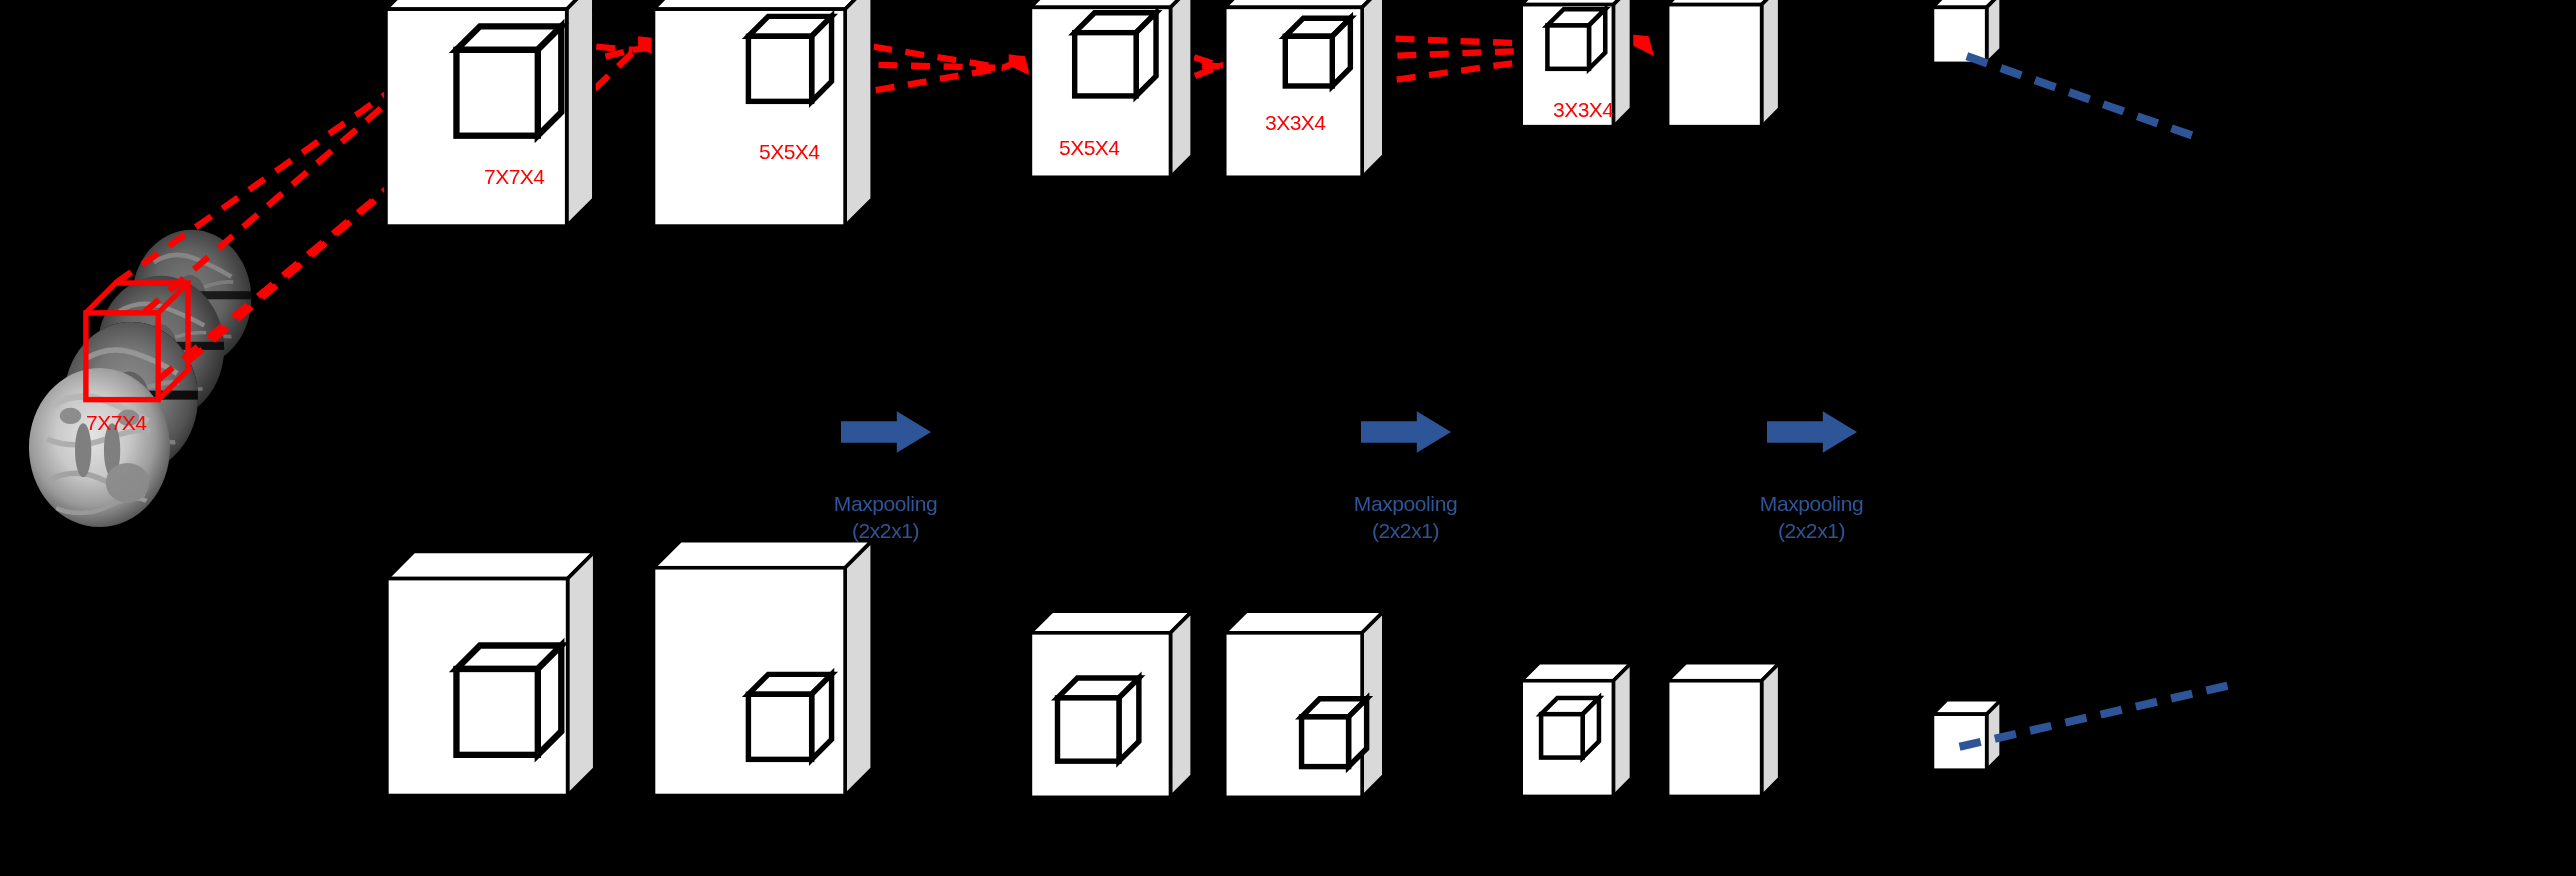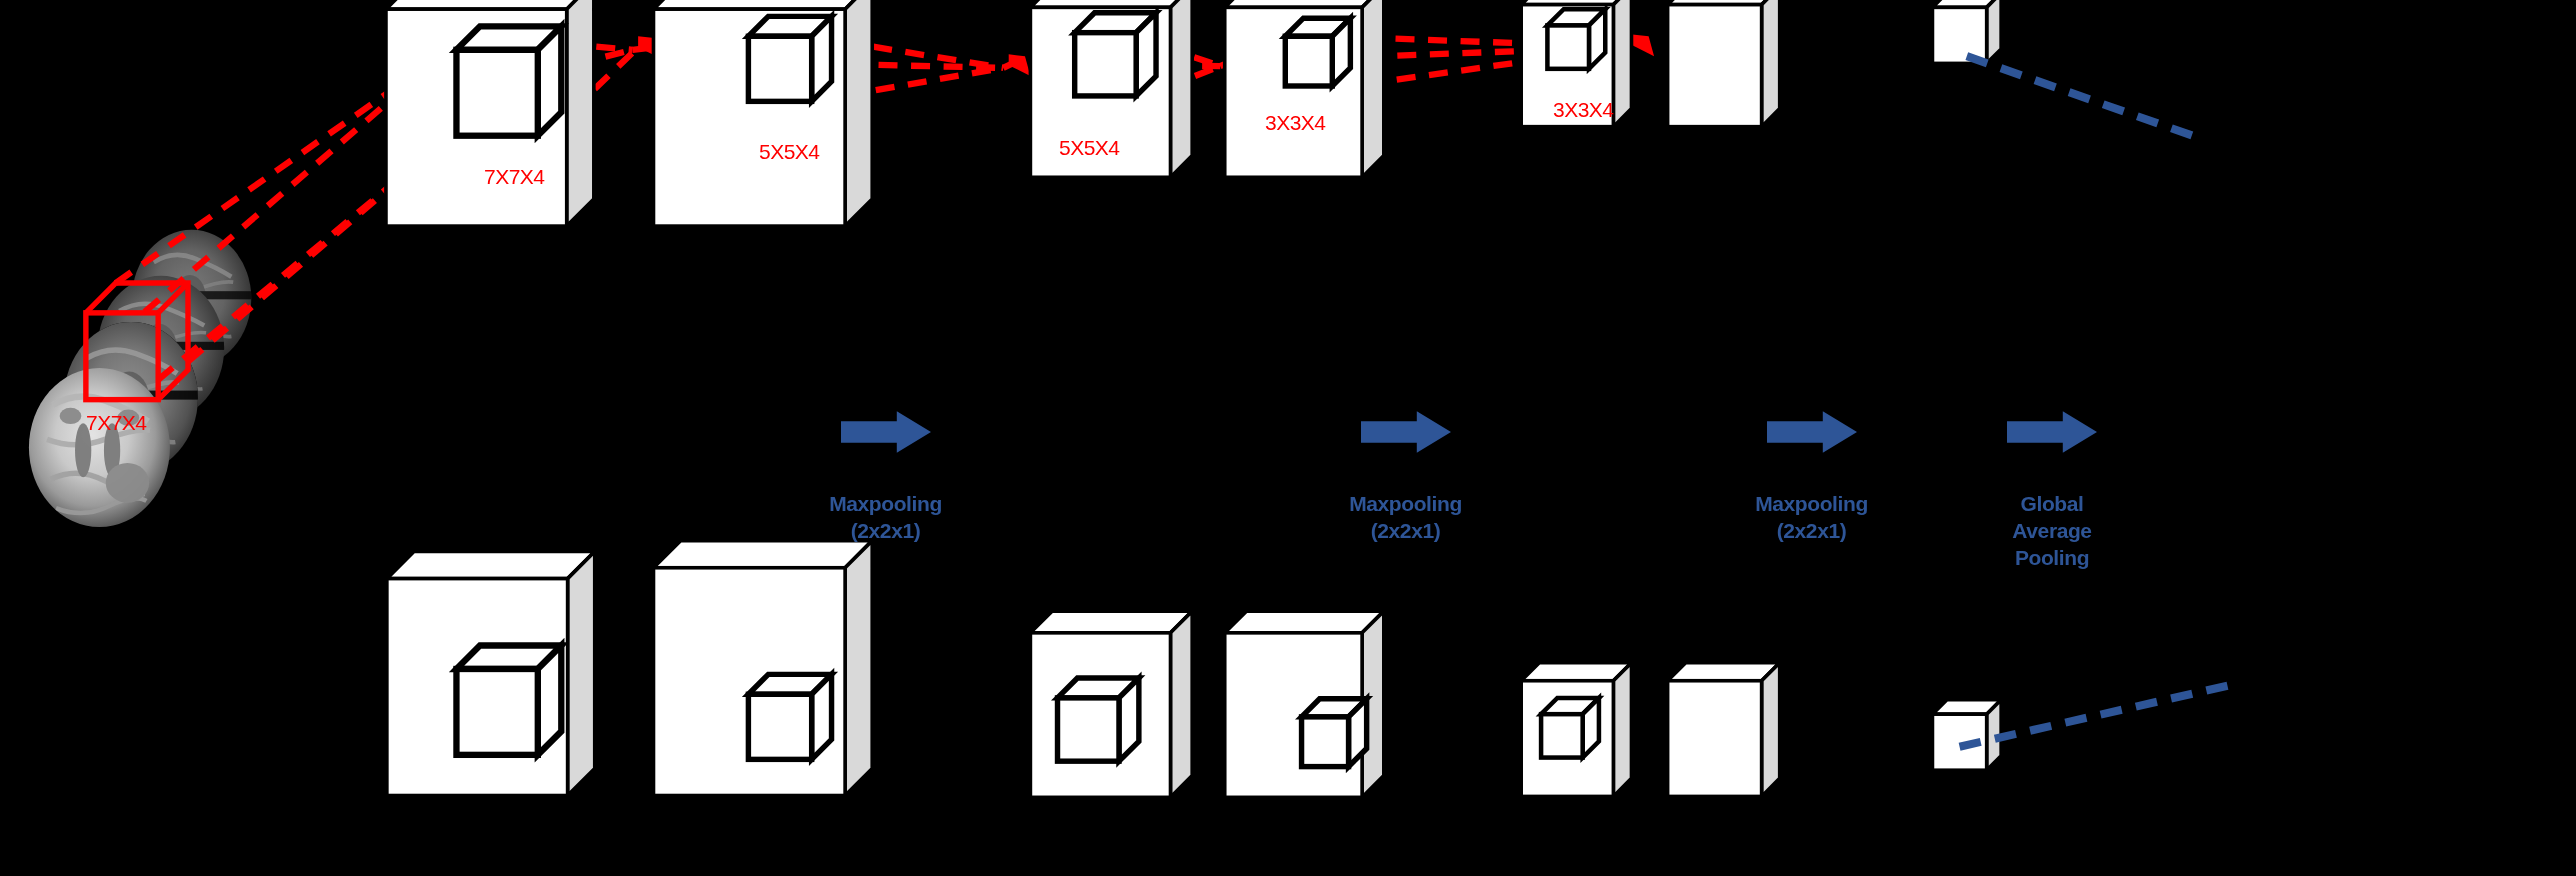--- a/index.html
+++ b/index.html
@@ -21,21 +21,21 @@
     top: 0;
     width: 2576px;
     height: 877px;
     overflow: visible;
   }
   .pool-group {
     position: absolute;
     text-align: center;
     color: #2E5597;
     font-family: "Liberation Sans", sans-serif;
-    font-weight: bold;
+    font-weight: normal;
     font-size: 21px;
     line-height: 1.28;
     letter-spacing: -0.4px;
     white-space: pre-line;
   }
   .pool-arrow {
     display: block;
     margin: 0 auto 11px auto;
   }
   .pool-label { display: block; }
@@ -347,23 +347,15 @@
   </div>
 
   <div class="pool-group" style="left:1721px; top:384px; width:181px;">
     <svg class="pool-arrow" width="90" height="42" viewBox="0 0 100 46">
       <polygon points="0,11 62,11 62,0 100,23 62,46 62,35 0,35" fill="#2E5597"></polygon>
     </svg>
     <span class="pool-label">Maxpooling
 (2x2x1)</span>
   </div>
 
-  <div class="pool-group" style="left:1975px; top:384px; width:154px;">
-    <svg class="pool-arrow" width="90" height="42" viewBox="0 0 100 46">
-      <polygon points="0,11 62,11 62,0 100,23 62,46 62,35 0,35" fill="#2E5597"></polygon>
-    </svg>
-    <span class="pool-label">Global
-Average
-Pooling</span>
-  </div>
 
 </div>
 
 
 </body></html>

